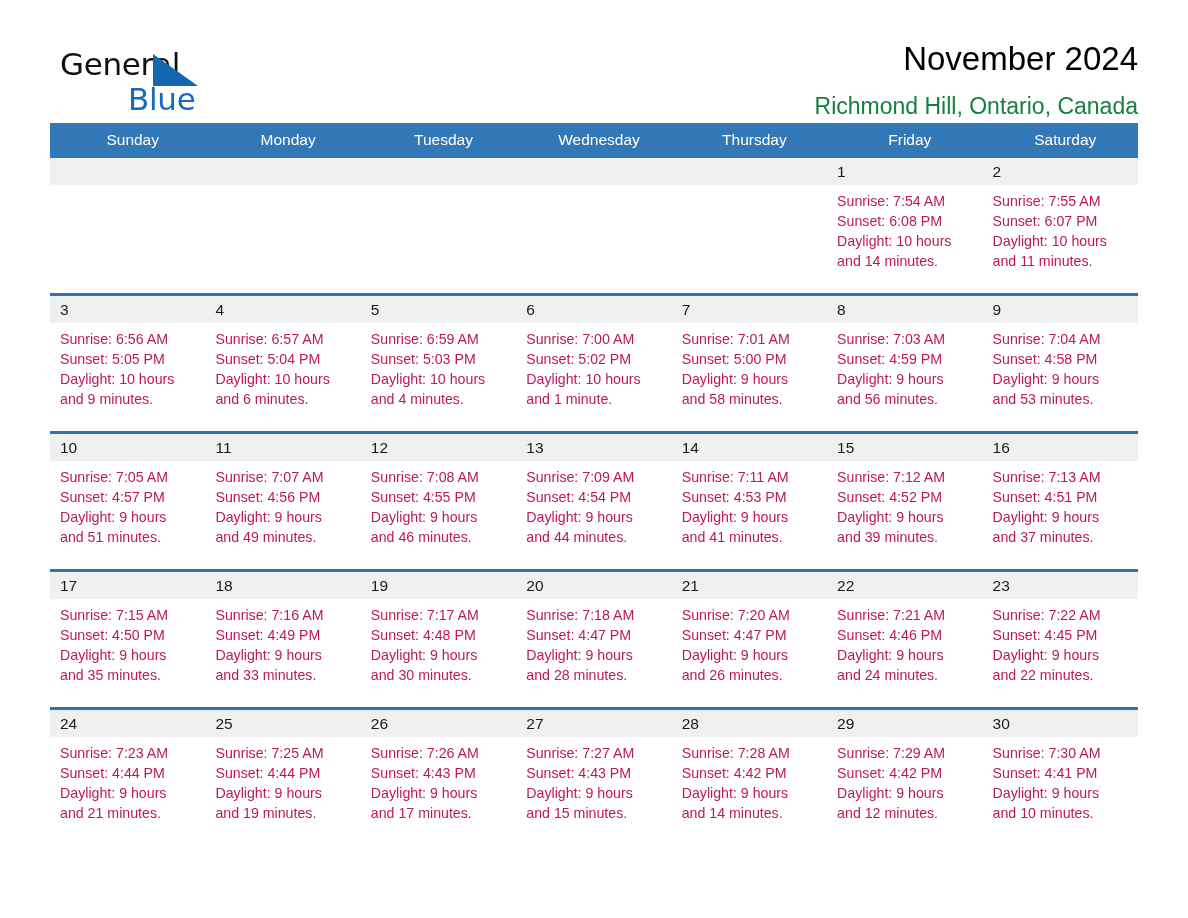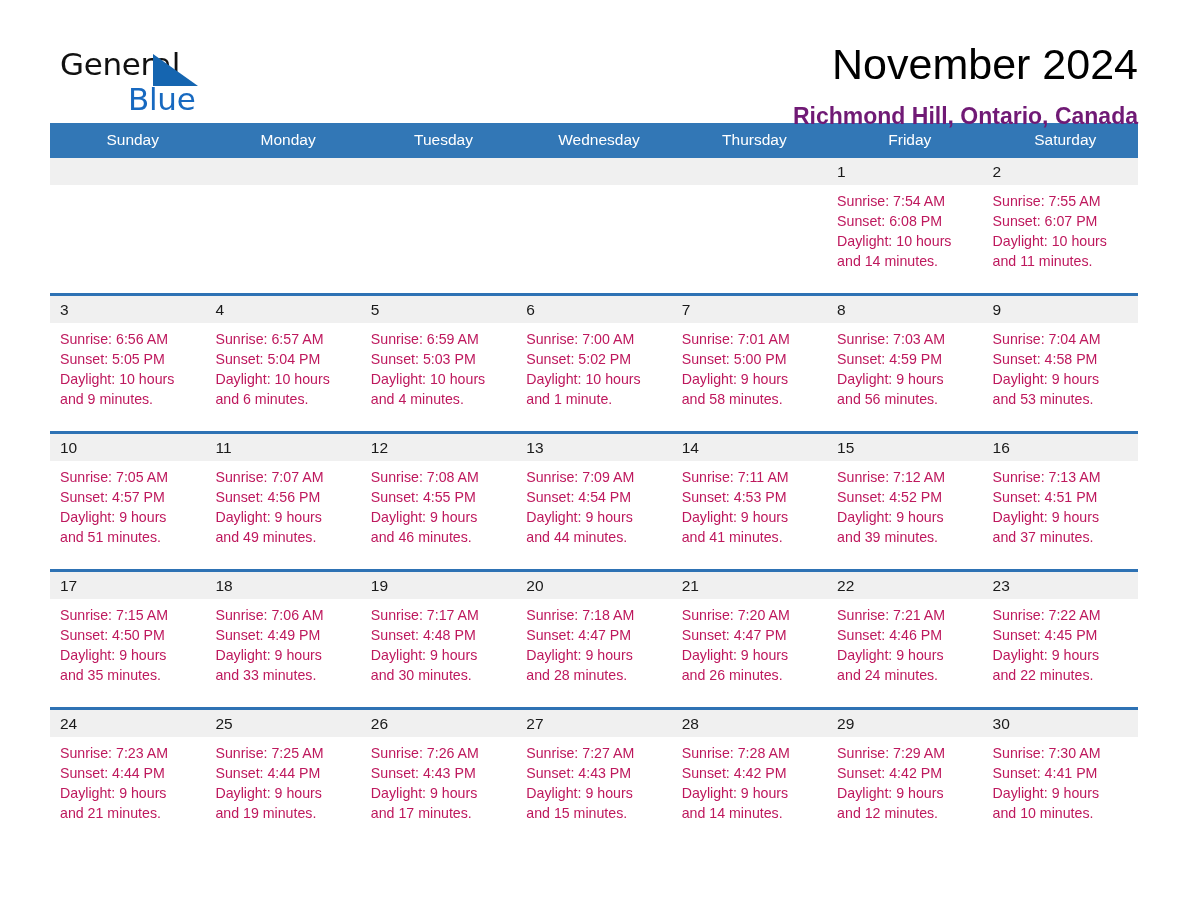--- a/index.html
+++ b/index.html
@@ -63,31 +63,31 @@
     letter-spacing: -0.3px;
     color: #1769c0;
     font-family: "DejaVu Sans", sans-serif;
     font-weight: 400;
   }
   .titleblock {
     text-align: right;
     padding-top: 0px;
   }
   .month-title {
-    font-size: 43px;
+    font-size: 33px;
     font-weight: 400;
     line-height: 1.05;
     color: #000000;
     letter-spacing: 0px;
   }
   .location {
     font-size: 23px;
-    font-weight: 700;
+    font-weight: 400;
     margin-top: 16px;
-    color: #701a75;
+    color: #15803d;
   }
 
   
   .calendar {
     margin-top: 13px;
     width: 1088px;
     border-collapse: collapse;
     table-layout: fixed;
   }
   .calendar th {
@@ -412,21 +412,21 @@
               <div>Sunset: 4:50 PM</div>
               <div>Daylight: 9 hours</div>
               <div>and 35 minutes.</div>
             </div>
           </div>
         </td>
         <td>
           <div class="cell">
             <div class="daynum">18</div>
             <div class="info">
-              <div>Sunrise: 7:06 AM</div>
+              <div>Sunrise: 7:16 AM</div>
               <div>Sunset: 4:49 PM</div>
               <div>Daylight: 9 hours</div>
               <div>and 33 minutes.</div>
             </div>
           </div>
         </td>
         <td>
           <div class="cell">
             <div class="daynum">19</div>
             <div class="info">

